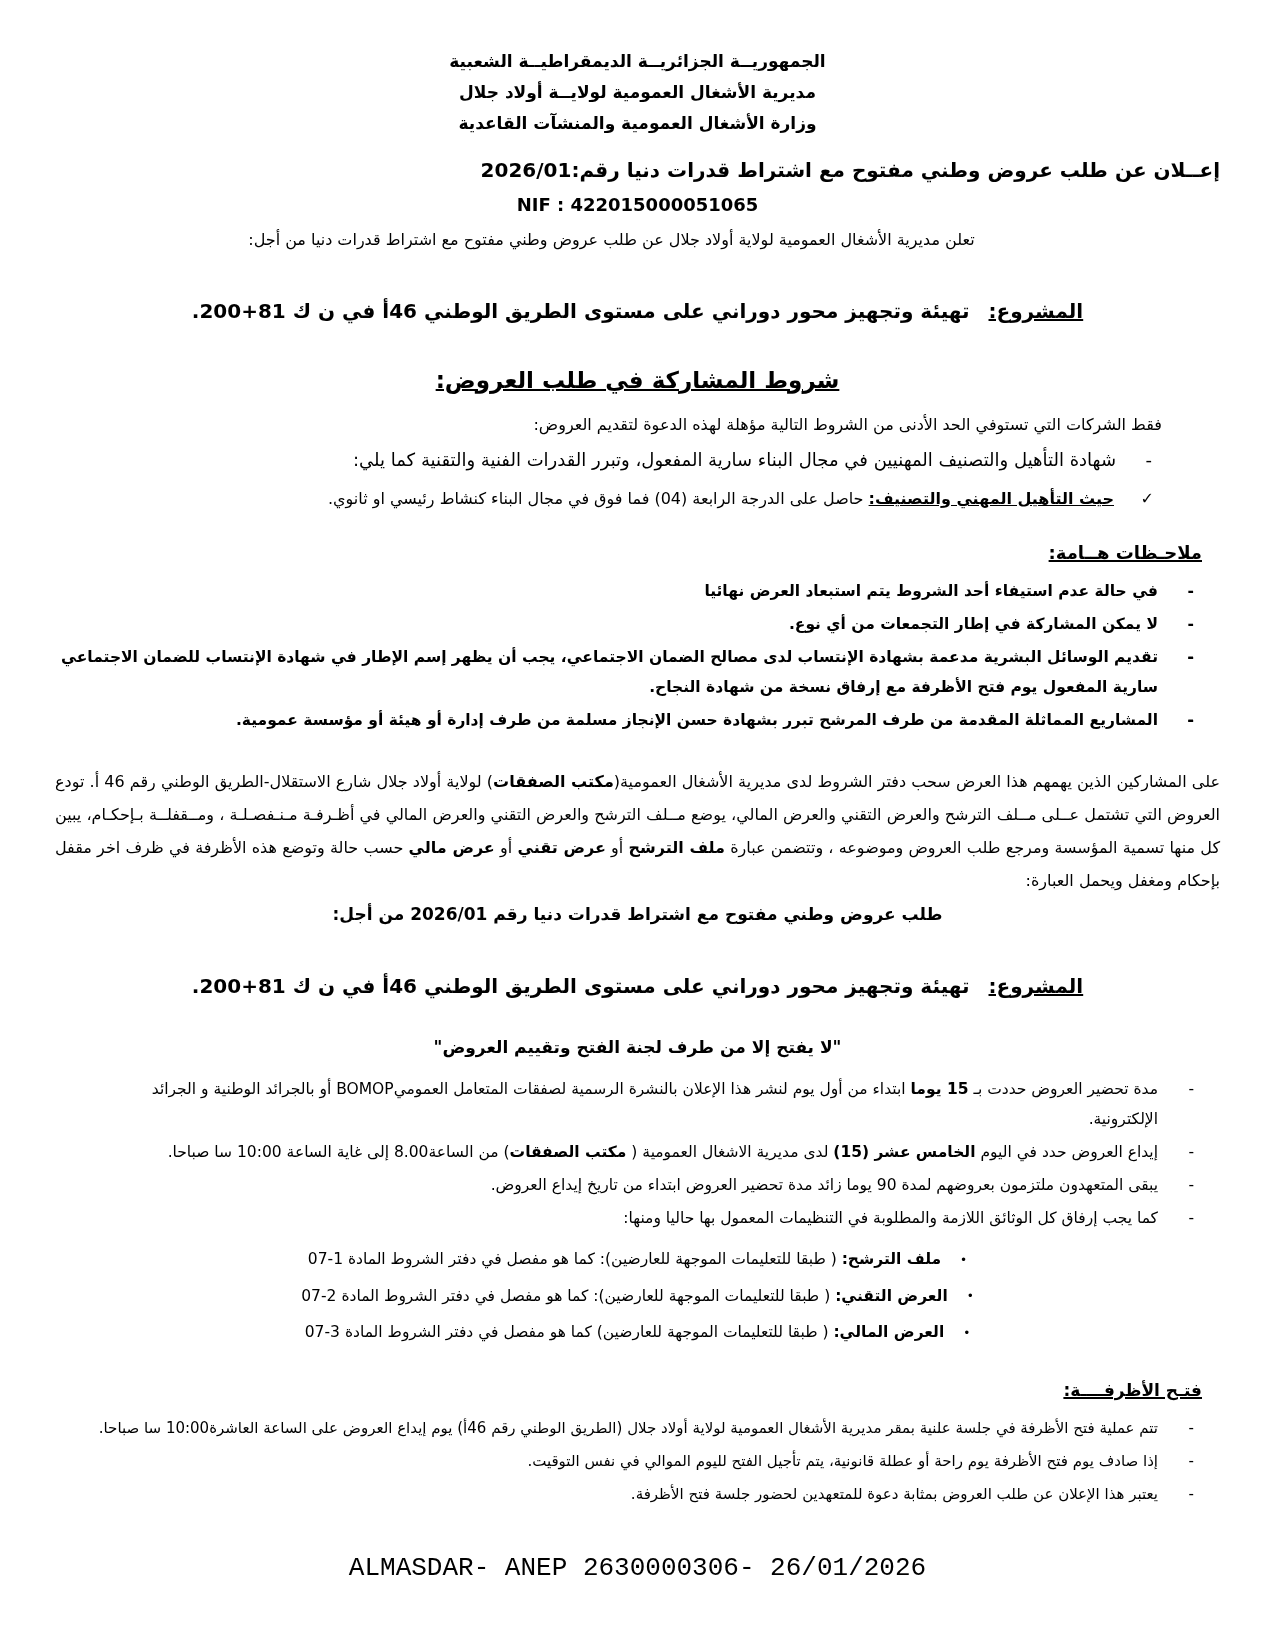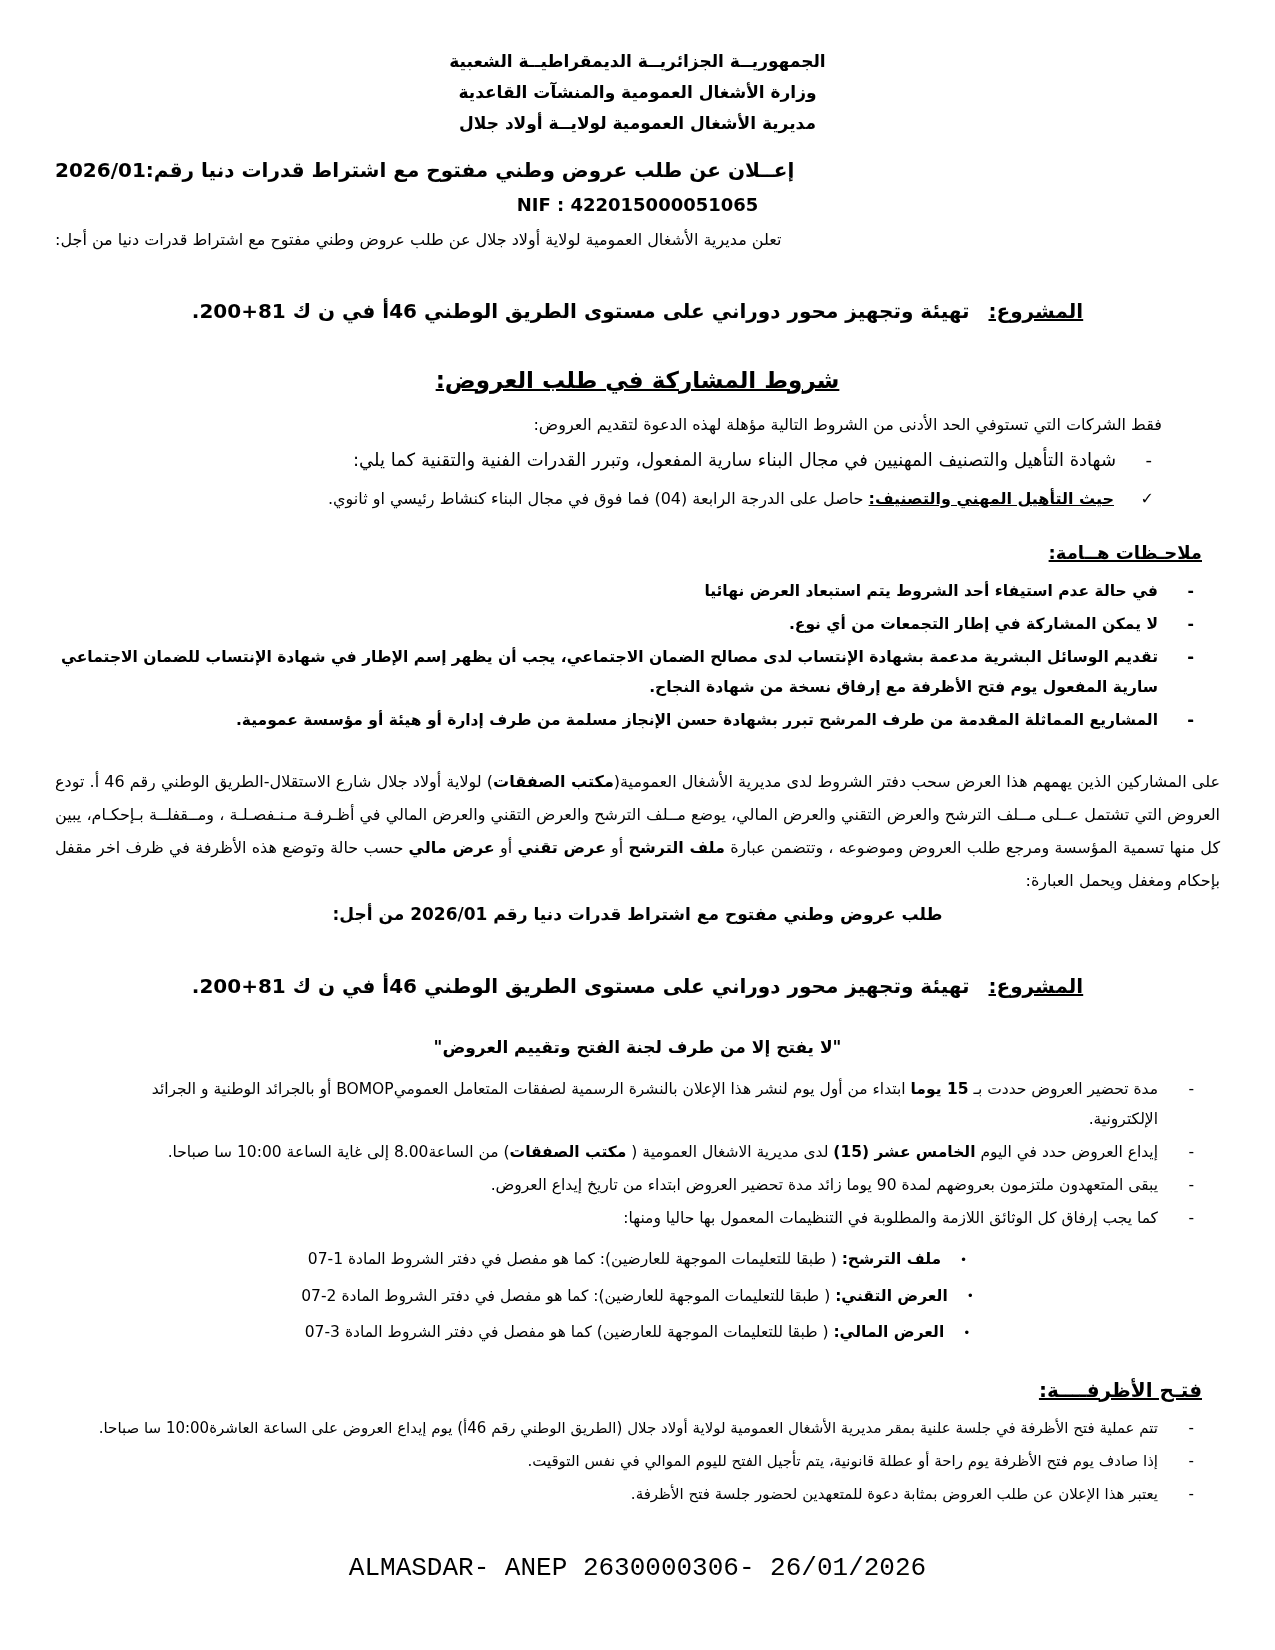--- a/index.html
+++ b/index.html
@@ -6,23 +6,23 @@
   html,body { background:#ffffff; }
   body {
     width:1275px; height:1650px;
     font-family:"DejaVu Sans", sans-serif;
     color:#000; direction:rtl;
     position:relative; overflow:hidden;
   }
   .page { width:100%; height:100%; padding:46px 55px 0 55px; overflow:hidden; }
 
   .hdr-line { font-weight:bold; font-size:17px; line-height:31px; text-align:center; }
-  .ann-title { font-weight:bold; font-size:20px; line-height:30px; text-align:left; margin-top:16px; }
+  .ann-title { font-weight:bold; font-size:20px; line-height:30px; text-align:right; margin-top:16px; }
   .nif-line { font-weight:bold; font-size:18px; line-height:24px; text-align:center; margin-top:8px; }
-  .intro-line { font-size:16px; line-height:26px; text-align:left; margin-top:10px; margin-right:52px; }
+  .intro-line { font-size:16px; line-height:26px; text-align:center; margin-top:10px; margin-right:52px; }
 
   .project-line { text-align:center; font-weight:bold; font-size:20px; line-height:32px; margin-top:42px; }
   .project-label { text-decoration:underline; margin-left:12px; }
 
   .section-title { text-align:center; font-size:23px; font-weight:bold; line-height:38px; margin-top:34px; }
   .section-title .u2 { text-decoration:underline; text-decoration-thickness:2px; }
 
   .p-intro { font-size:16px; line-height:27px; margin-top:12px; margin-right:58px; }
 
   .qual-item { font-size:18px; line-height:36px; margin-top:4px; margin-right:58px; position:relative; padding-right:46px; }
@@ -44,33 +44,33 @@
   .b { font-weight:bold; }
 
   .env-line { text-align:center; font-weight:bold; font-size:17px; line-height:27px; margin-top:4px; }
   .quote-line { text-align:center; font-weight:bold; font-size:17px; line-height:26px; margin-top:32px; }
 
   .dossier { margin-top:8px; text-align:center; font-size:15.5px; }
   .d-row { line-height:36px; }
   .d-row .mk { margin-left:14px; font-size:12px; vertical-align:middle; }
   .d-label { font-weight:bold;text-align:right; }
 
-  .open-title { font-size:20px; font-weight:bold; line-height:30px; margin-top:24px; margin-right:18px; }
+  .open-title { font-size:17px; font-weight:bold; line-height:30px; margin-top:24px; margin-right:18px; }
   .open-title .u2 { text-decoration:underline; text-decoration-thickness:2px; }
 
   .footer-line { text-align:center; margin-top:46px; font-family:Liberation Mono, monospace; font-size:26px; line-height:26px; }
 </style>
 </head>
 <body>
 
 <div class="page">
 
   <div class="hdr-line">الجمهوريــة الجزائريــة الديمقراطيــة الشعبية</div>
+  <div class="hdr-line">مديرية الأشغال العمومية لولايــة أولاد جلال</div>
   <div class="hdr-line">وزارة الأشغال العمومية والمنشآت القاعدية</div>
-  <div class="hdr-line">مديرية الأشغال العمومية لولايــة أولاد جلال</div>
 
   <div class="ann-title">إعــلان عن طلب عروض وطني مفتوح مع اشتراط قدرات دنيا رقم:2026/01</div>
   <div class="nif-line" dir="ltr">NIF : 422015000051065</div>
   <div class="intro-line">تعلن مديرية الأشغال العمومية لولاية أولاد جلال عن طلب عروض وطني مفتوح مع اشتراط قدرات دنيا من أجل:</div>
 
   <div class="project-line">
     <span class="project-label">المشروع:</span>
     <span>تهيئة وتجهيز محور دوراني على مستوى الطريق الوطني 46أ في ن ك 81+200.</span>
   </div>
 

